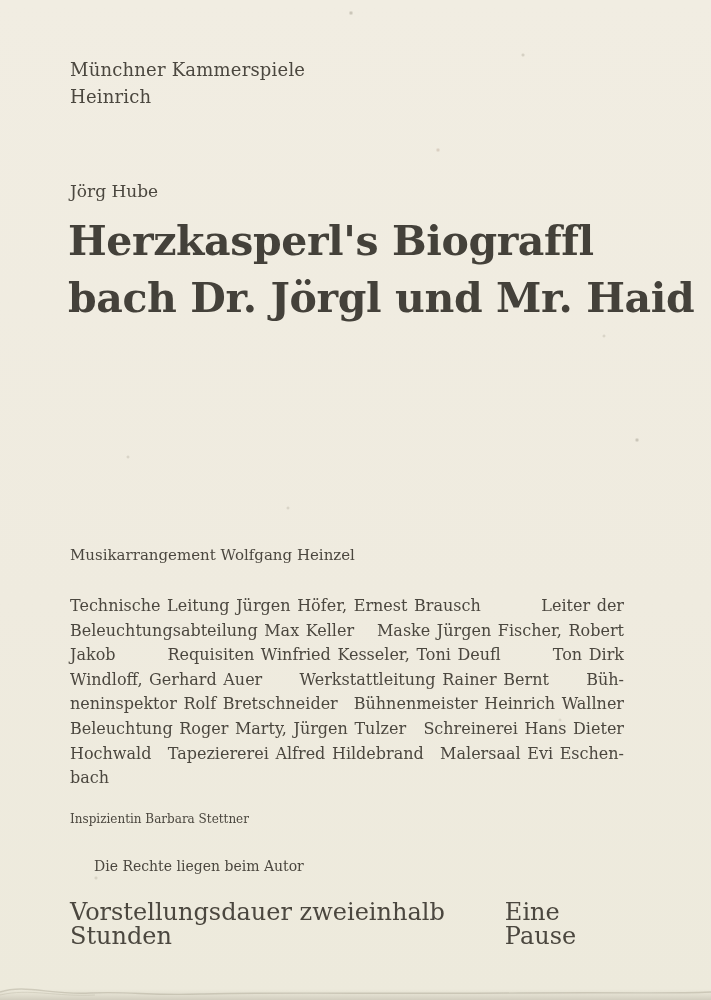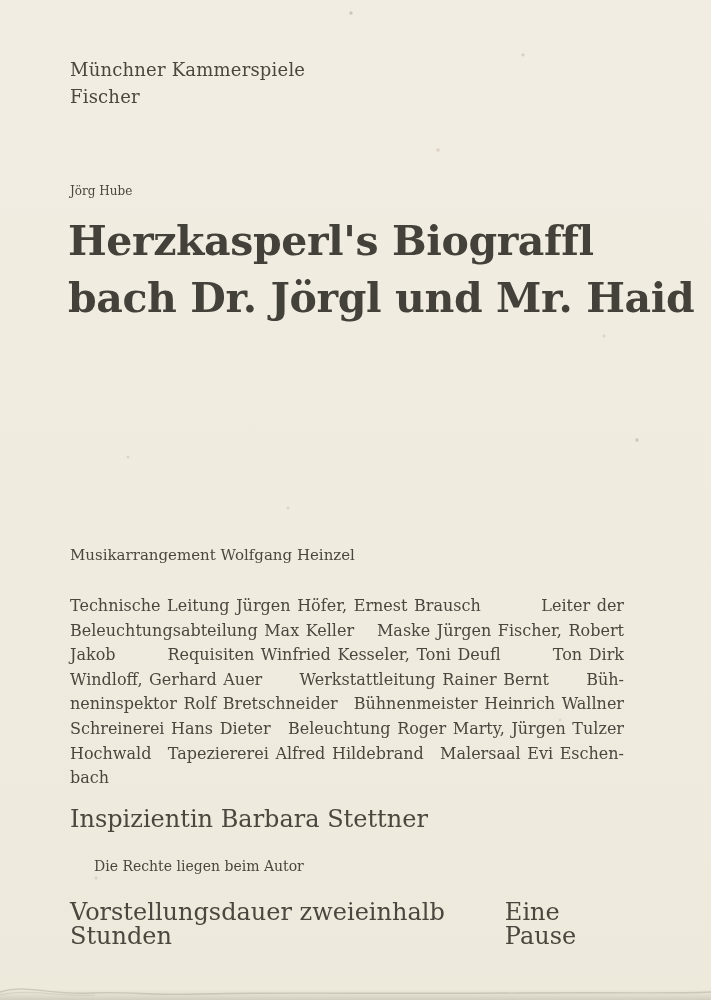--- a/index.html
+++ b/index.html
@@ -32,21 +32,21 @@
   }
   .abs { position: absolute; }
   .venue {
     top: 56px; left: 70px;
     font-size: 18px;
     line-height: 27px;
     letter-spacing: 0.2px;
   }
   .author {
     top: 179px; left: 70px;
-    font-size: 12px;
+    font-size: 17px;
     line-height: 24px;
   }
   .title {
     top: 213px; left: 68px;
     font-size: 41px;
     line-height: 57px;
     font-weight: bold;
     letter-spacing: -0.4px;
     color: #44413a;
   }
@@ -62,21 +62,21 @@
     line-height: 24.6px;
   }
   .credit-line {
     display: flex;
     justify-content: space-between;
     white-space: nowrap;
     word-spacing: 1.5px;
   }
   .inspizientin {
     top: 807px; left: 70px;
-    font-size: 24px;
+    font-size: 12px;
     line-height: 24px;
   }
   .rights {
     top: 854px; left: 70px;
     font-size: 14px;
     line-height: 24px;
     margin-left: 24px;
   }
   .duration-row {
     top: 900px; left: 70px;
@@ -101,21 +101,21 @@
     width: 711px; height: 20px;
   }
 </style>
 </head>
 <body>
 
 <div class="page">
 
   <div class="abs venue">
     <div>Münchner Kammerspiele</div>
-    <div>Fischer</div>
+    <div>Heinrich</div>
   </div>
 
   <div class="abs author">Jörg Hube</div>
 
   <div class="abs title">
     <div>Herzkasperl's Biograffl</div>
     <div>bach Dr. Jörgl und Mr. Haid</div>
   </div>
 
   <div class="abs music">Musikarrangement Wolfgang Heinzel</div>
@@ -137,22 +137,22 @@
       <div class="credit-line">
         <span>Windloff, Gerhard Auer</span>
         <span>Werkstattleitung Rainer Bernt</span>
         <span>Büh-</span>
       </div>
       <div class="credit-line">
         <span>neninspektor Rolf Bretschneider</span>
         <span>Bühnenmeister Heinrich Wallner</span>
       </div>
       <div class="credit-line">
+        <span>Beleuchtung Roger Marty, Jürgen Tulzer</span>
         <span>Schreinerei Hans Dieter</span>
-        <span>Beleuchtung Roger Marty, Jürgen Tulzer</span>
       </div>
       <div class="credit-line">
         <span>Hochwald</span>
         <span>Tapeziererei Alfred Hildebrand</span>
         <span>Malersaal Evi Eschen-</span>
       </div>
       <div class="credit-line">
         <span>bach</span>
       </div>
     </div>

